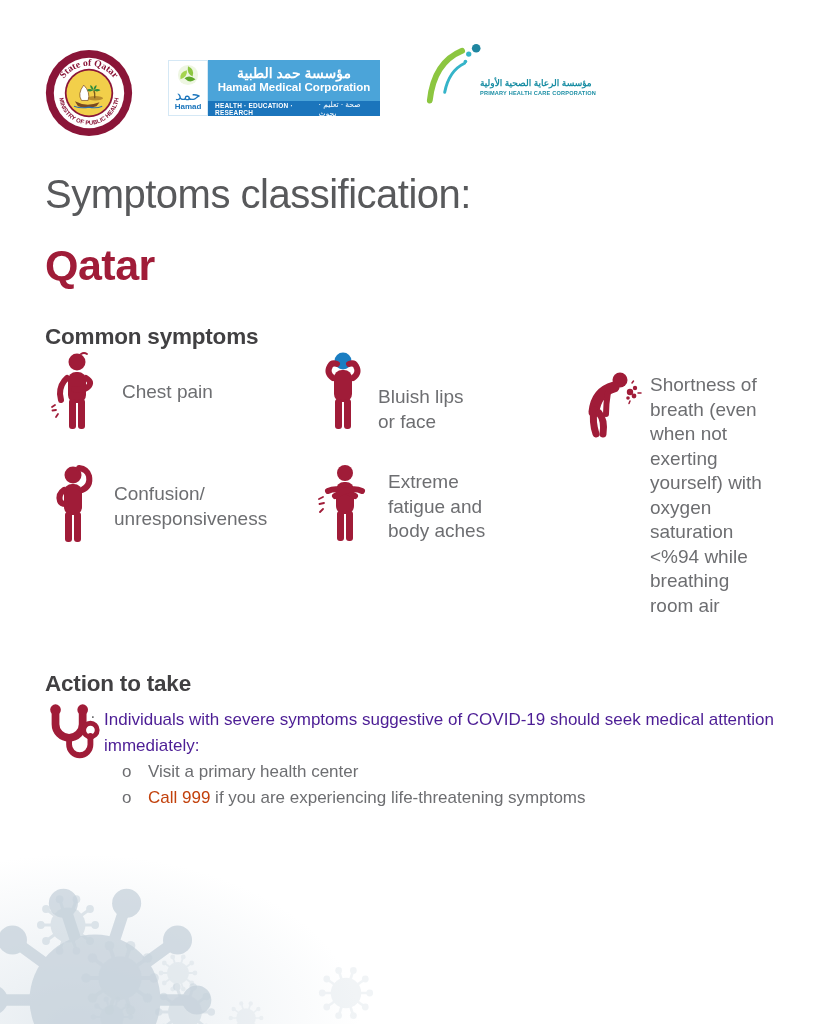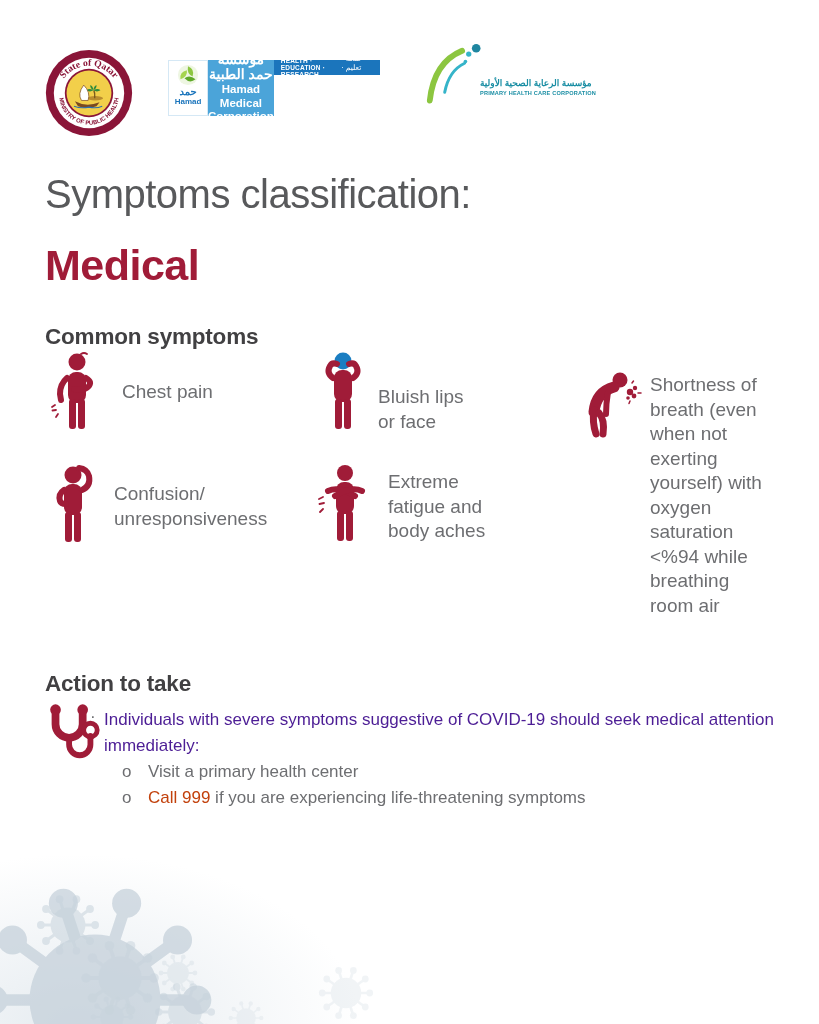--- a/index.html
+++ b/index.html
@@ -16,23 +16,23 @@
 
   
   .seal-svg { position: absolute; left: 45px; top: 49px; width: 88px; height: 88px; }
 
   .hmc-logo { position: absolute; left: 168px; top: 60px; width: 212px; height: 56px; display: flex; }
   .hmc-emblem-box {
     width: 40px; background: #ffffff; border: 1px solid #d5e8f5;
     display: flex; flex-direction: column; align-items: center; justify-content: flex-start;
     padding-top: 3px;
   }
-  .hmc-emblem-ar { font-size: 10px; font-weight: bold; color: #1b75bc; line-height: 1; margin-top: 1px; }
+  .hmc-emblem-ar { font-size: 15px; font-weight: normal; color: #1b75bc; line-height: 1; margin-top: 1px; }
   .hmc-emblem-en { font-size: 8px; font-weight: bold; color: #1b75bc; line-height: 1.2; text-align: right; }
-  .hmc-right { flex: 1; display: flex; flex-direction: row; }
+  .hmc-right { flex: 1; display: flex; flex-direction: column; }
   .hmc-main {
     flex: 1; background: #4ba4d9; color: #ffffff; text-align: center;
     display: flex; flex-direction: column; justify-content: center; gap: 0;
   }
   .hmc-title-ar { font-size: 14px; font-weight: bold; line-height: 1.1; }
   .hmc-title-en { font-size: 11.5px; font-weight: bold; line-height: 1.2; }
   .hmc-strip {
     height: 15px; background: #1b75bc; color: #ffffff;
     display: flex; align-items: center; justify-content: center; padding: 0 7px;
   }
@@ -175,21 +175,21 @@
       <circle cx="63" cy="9" r="5.2" fill="#1f86a0"></circle>
       <circle cx="50" cy="25" r="2.2" fill="#35b4c9"></circle>
     </svg>
     <div class="phcc-text">
       <div class="phcc-ar">مؤسسة الرعاية الصحية الأولية</div>
       <div class="phcc-en">PRIMARY HEALTH CARE CORPORATION</div>
     </div>
   </div>
 
   <div class="title-line1">Symptoms classification:</div>
-  <div class="title-line2">Medical</div>
+  <div class="title-line2">Qatar</div>
 
   <div class="section-heading h-common">Common symptoms</div>
 
   <svg class="icon-svg" style="left:45px; top:352px;" width="62" height="82" viewBox="0 0 62 82">
     <g fill="#a01c38">
       <circle cx="32" cy="10" r="8.5"></circle>
       <rect x="23" y="20" width="18" height="31" rx="8"></rect>
       <rect x="24" y="47" width="7" height="30" rx="3"></rect>
       <rect x="33" y="47" width="7" height="30" rx="3"></rect>
     </g>

